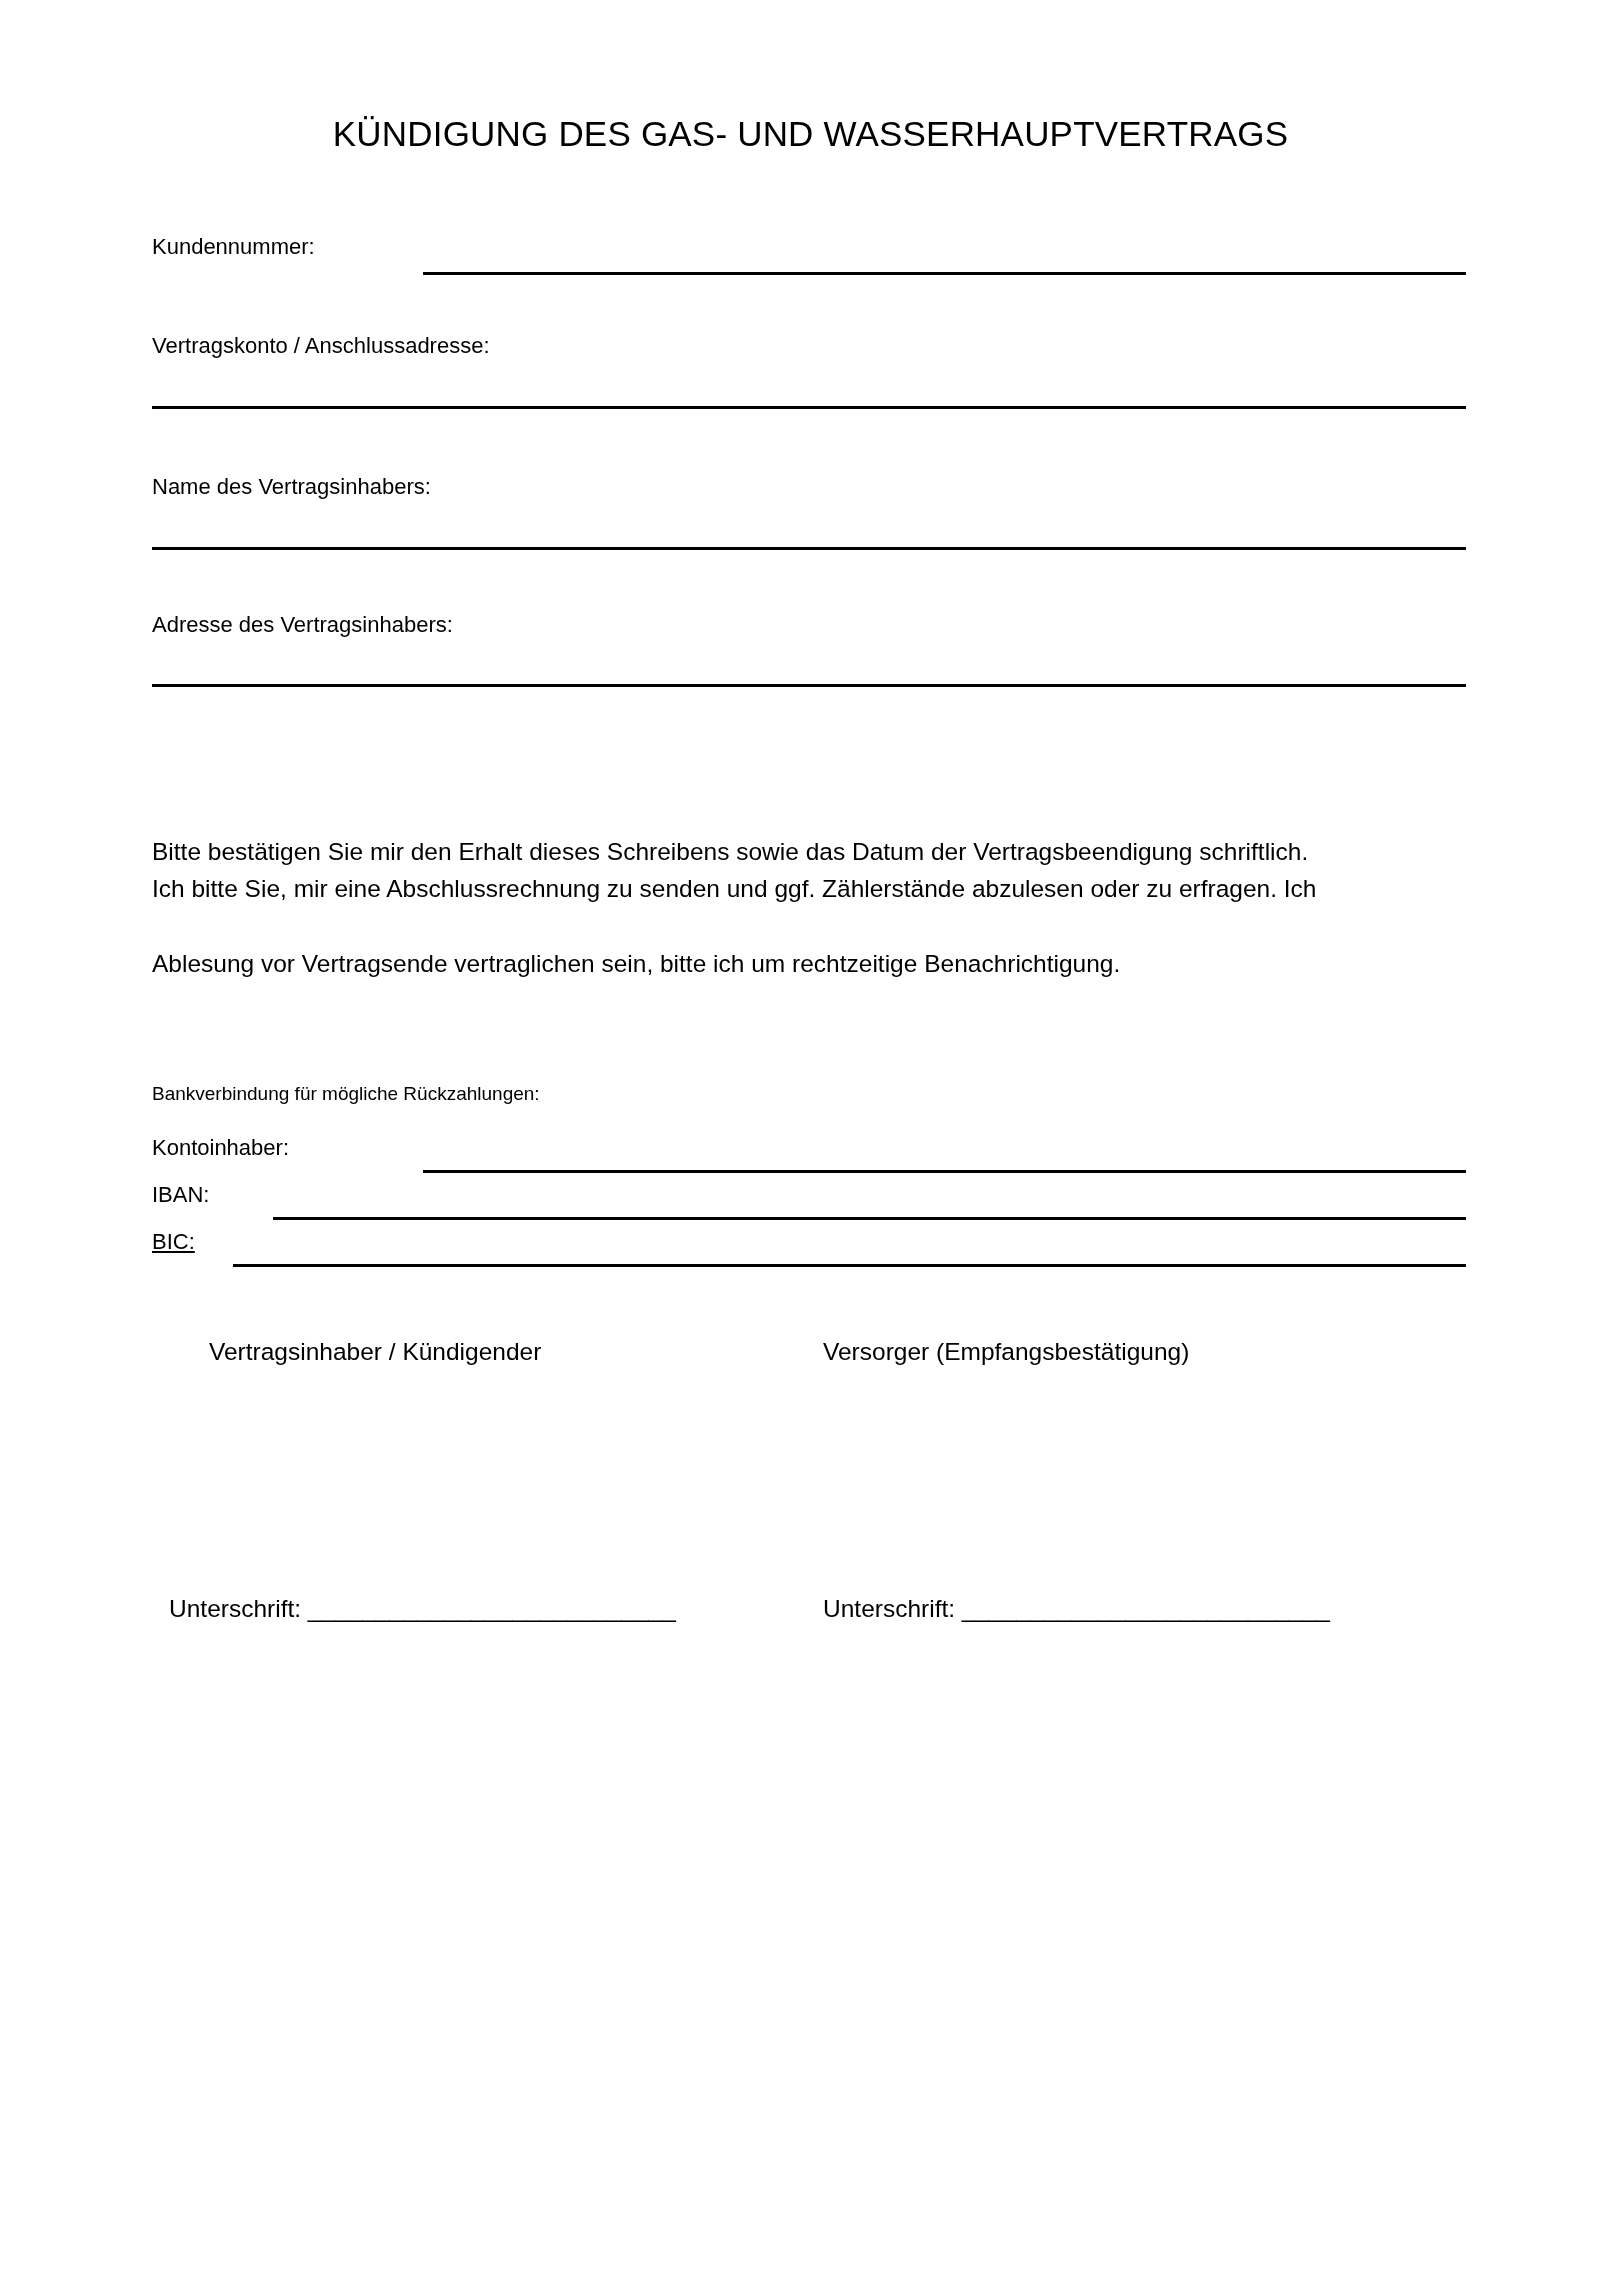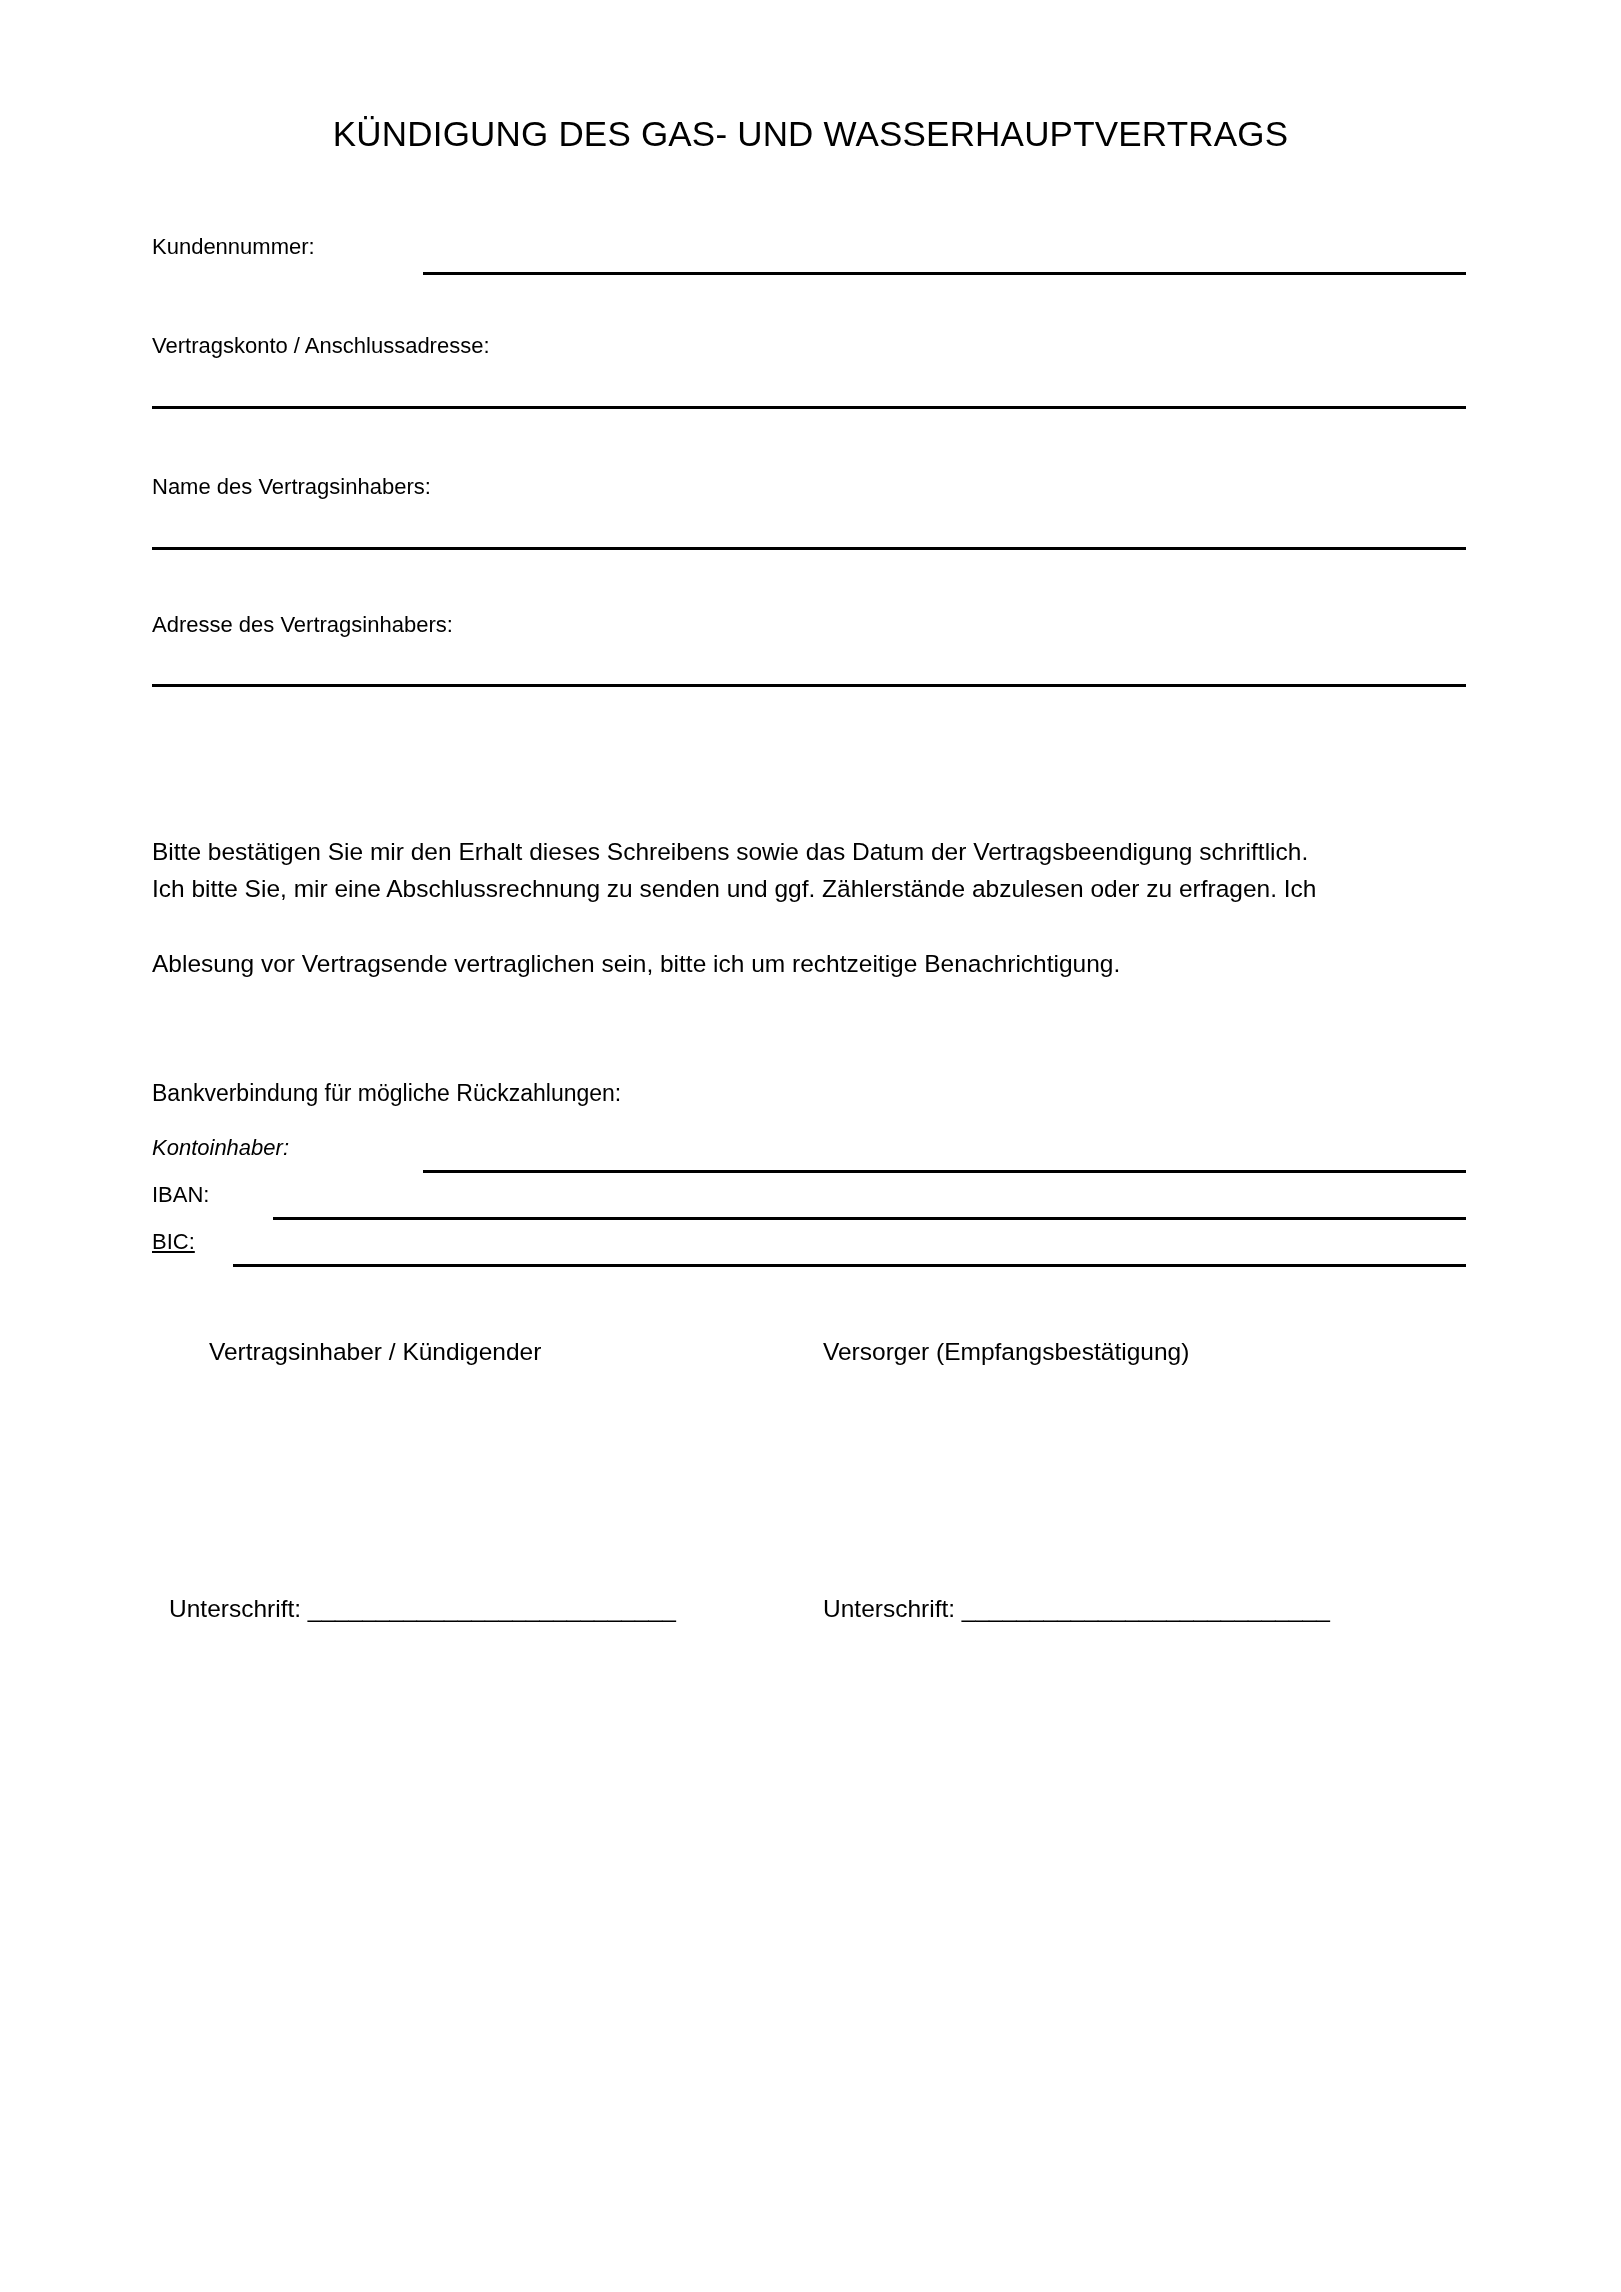--- a/index.html
+++ b/index.html
@@ -55,21 +55,21 @@
   .para {
     position: absolute;
     font-size: 24.5px;
     line-height: 37px;
     font-weight: 400;
   }
 
   
   .bank-heading {
     position: absolute;
-    font-size: 23px;
+    font-size: 19px;
     line-height: 31px;
     white-space: nowrap;
   }
 
   
   .sig-label {
     position: absolute;
     font-size: 24.5px;
     line-height: 31px;
     white-space: nowrap;
@@ -101,21 +101,21 @@
   <div class="field-label" style="left:152px; top:609px;">Adresse des Vertragsinhabers:</div>
   <div class="rule" style="left:152px; top:684px; width:1314px;"></div>
 
 
   <div class="para" style="left:152px; top:833px; width:1323px;">Bitte bestätigen Sie mir den Erhalt dieses Schreibens sowie das Datum der Vertragsbeendigung schriftlich.</div>
   <div class="para" style="left:152px; top:870px; width:1323px;">Ich bitte Sie, mir eine Abschlussrechnung zu senden und ggf. Zählerstände abzulesen oder zu erfragen. Ich</div>
   <div class="para" style="left:152px; top:945px; width:1323px;">Ablesung vor Vertragsende vertraglichen sein, bitte ich um rechtzeitige Benachrichtigung.</div>
 
   <div class="bank-heading" style="left:152px; top:1078px;">Bankverbindung für mögliche Rückzahlungen:</div>
 
-  <div class="field-label" style="left:152px; top:1132px;font-style:italic;">Kontoinhaber:</div>
+  <div class="field-label" style="left:152px; top:1132px;">Kontoinhaber:</div>
   <div class="rule" style="left:423px; top:1170px; width:1043px;"></div>
 
   <div class="field-label" style="left:152px; top:1179px;">IBAN:</div>
   <div class="rule" style="left:273px; top:1217px; width:1193px;"></div>
 
   <div class="field-label" style="left:152px; top:1226px;text-decoration:underline;">BIC:</div>
   <div class="rule" style="left:233px; top:1264px; width:1233px;"></div>
 
   <div class="sig-label" style="left:169px; top:1336px;margin-left:40px;">Vertragsinhaber / Kündigender</div>
   <div class="sig-label" style="left:823px; top:1336px;">Versorger (Empfangsbestätigung)</div>

